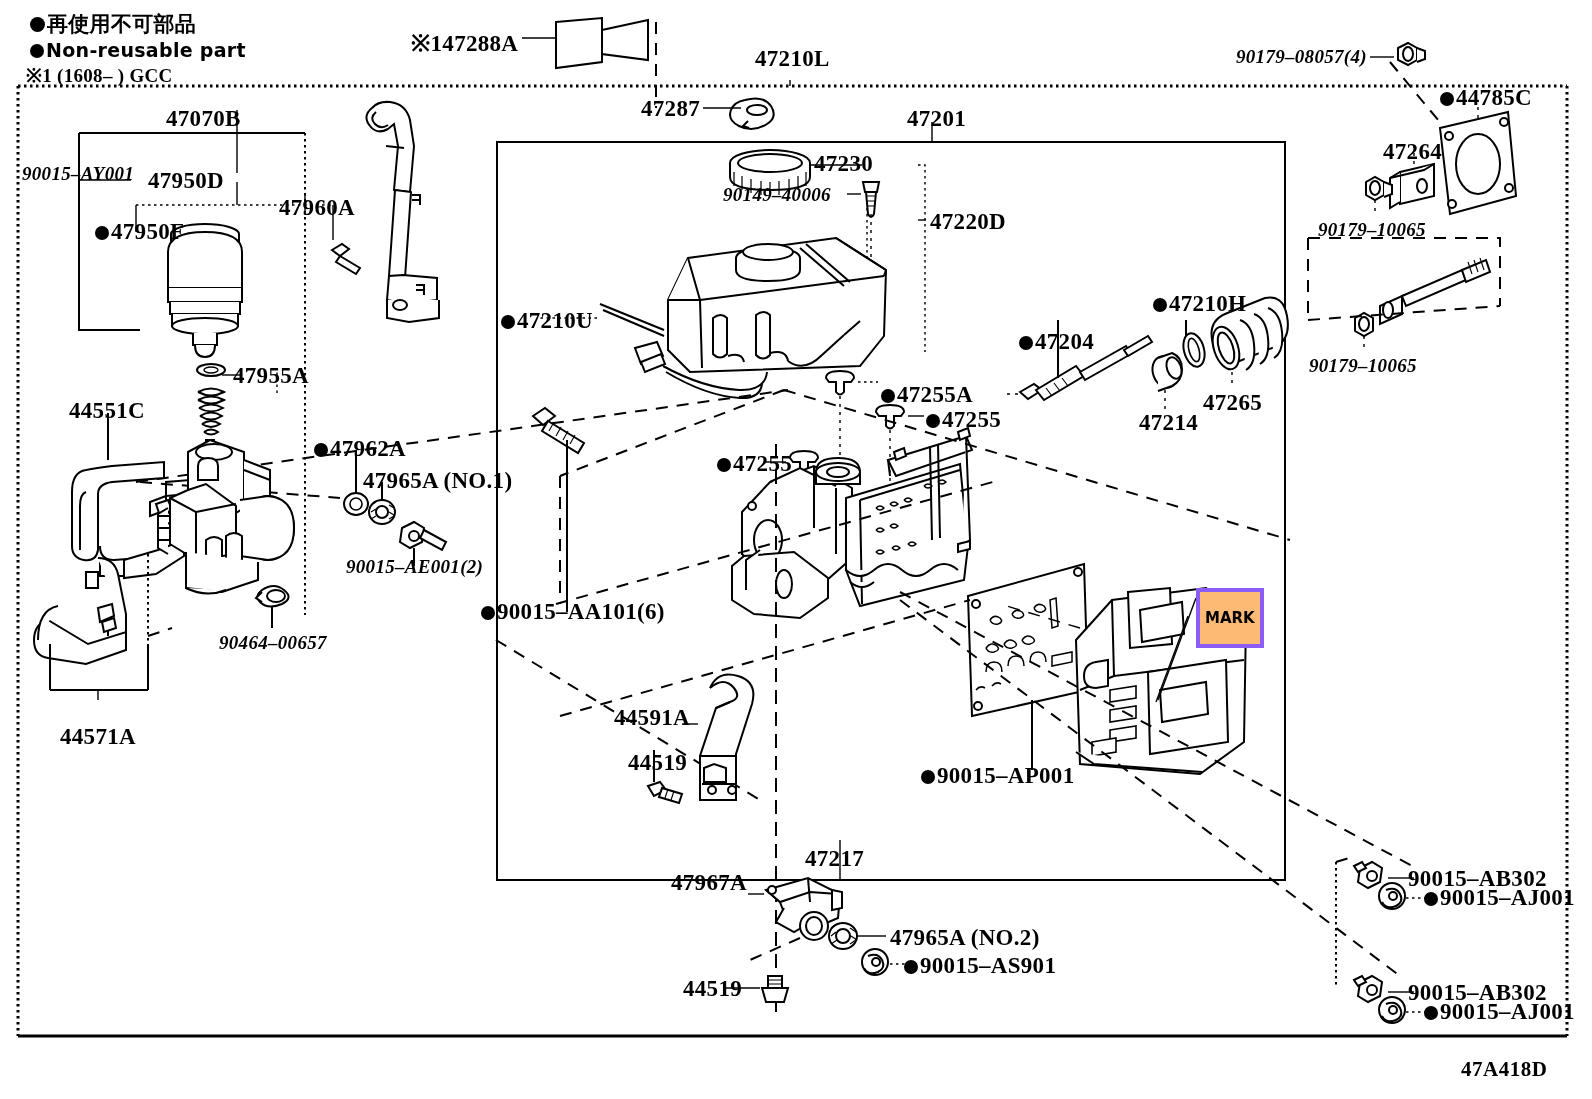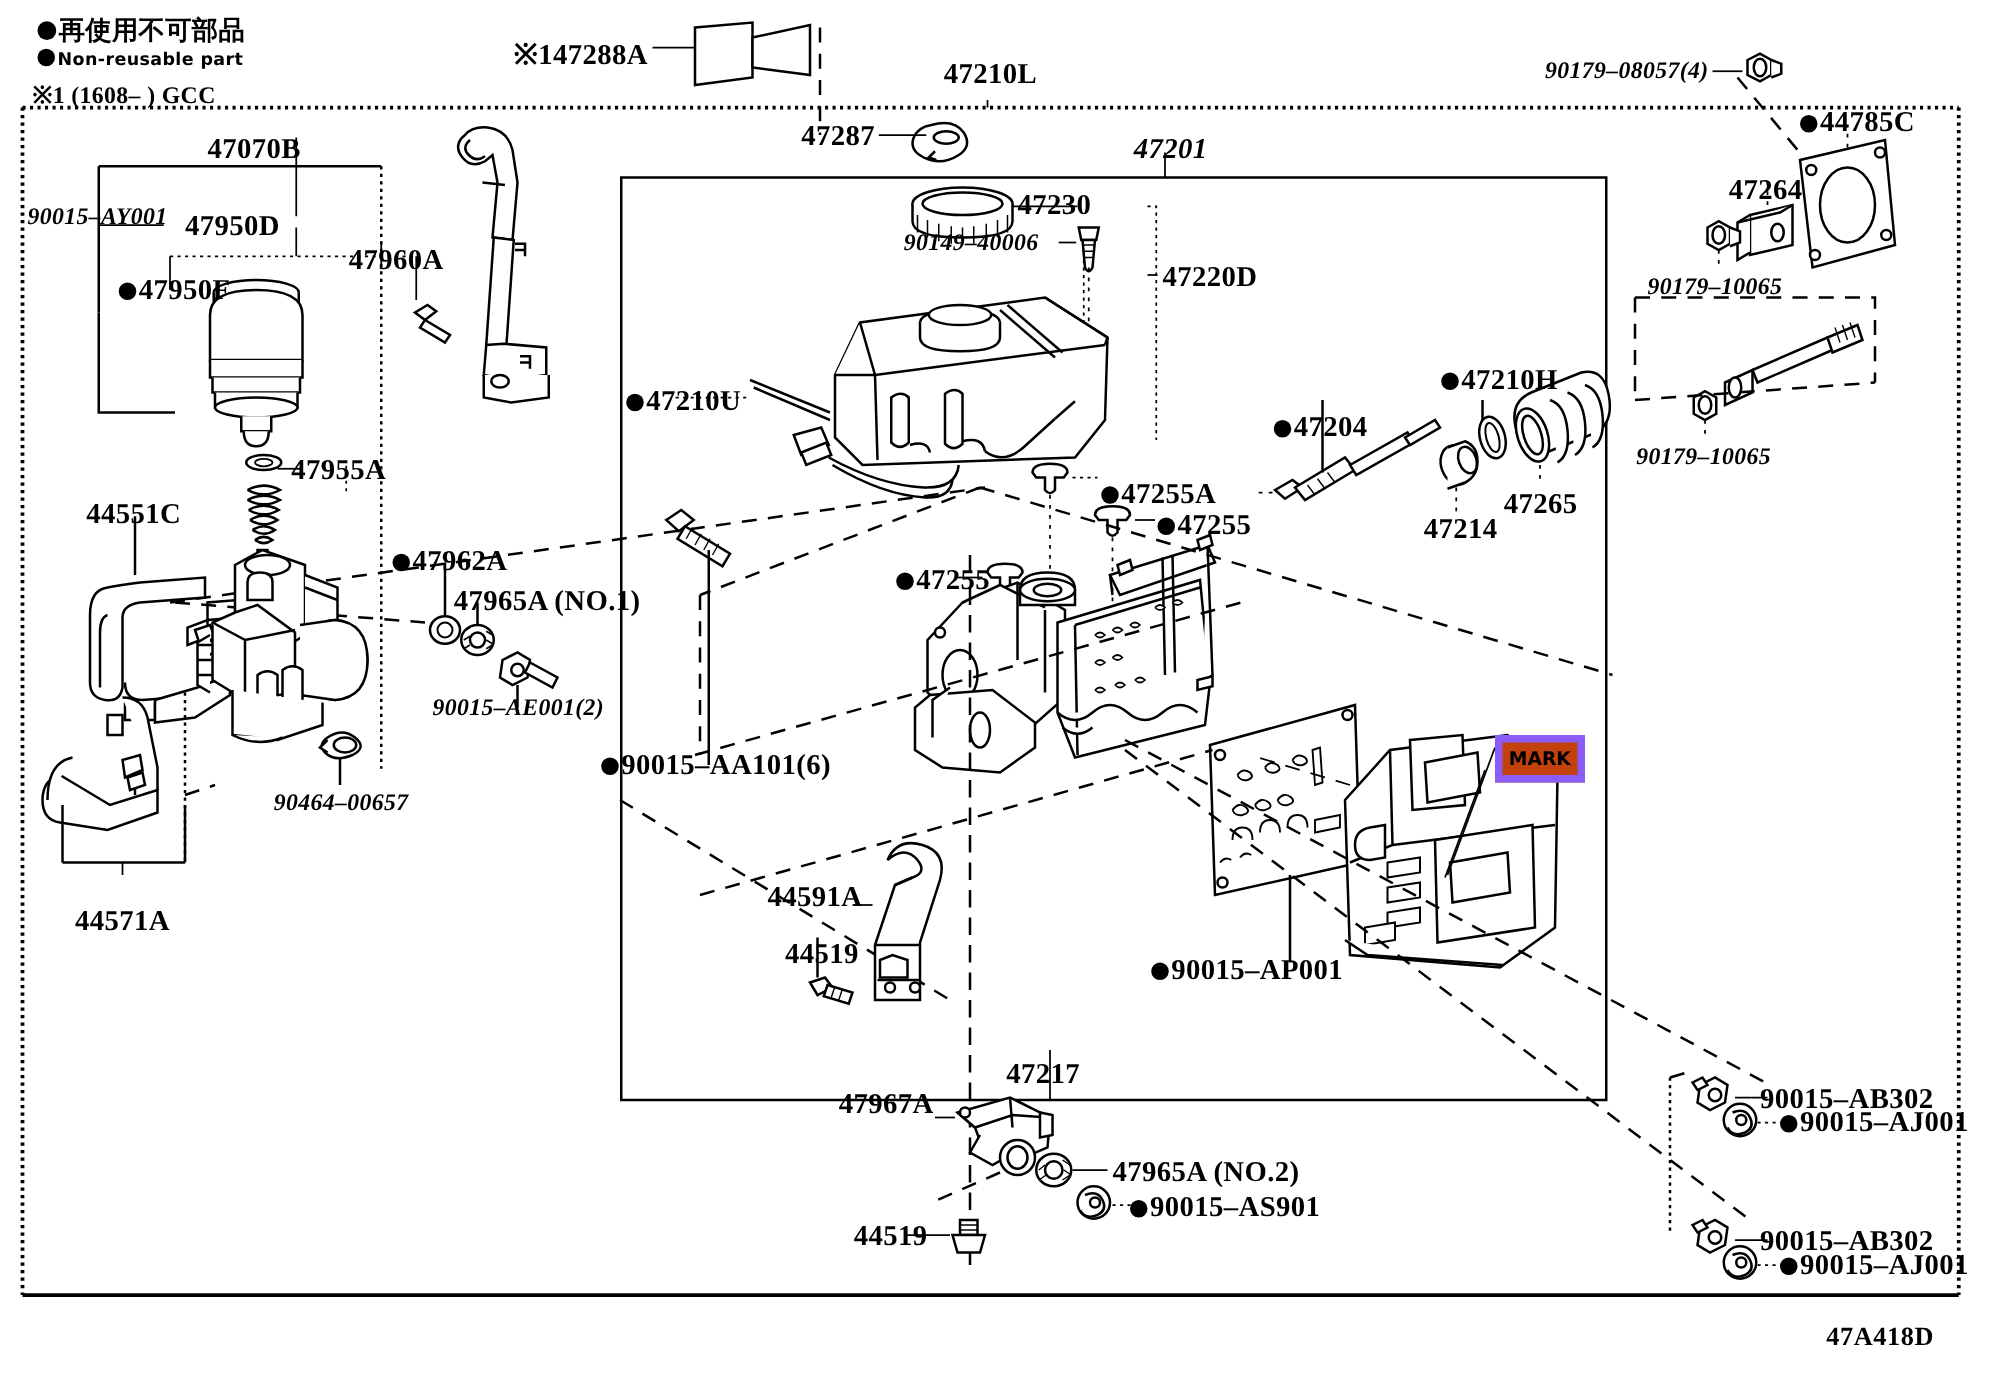--- a/index.html
+++ b/index.html
@@ -3,29 +3,29 @@
 <meta charset="utf-8">
 <style>
   html,body{margin:0;padding:0;background:#fff;}
   body{width:1592px;height:1099px;position:relative;overflow:hidden;
        font-family:"Liberation Serif",serif;color:#000;}
   .stage{position:absolute;left:0;top:0;width:1592px;height:1099px;text-align:center;}
   .lbl{position:absolute;white-space:nowrap;font-weight:bold;letter-spacing:.3px;}
   .lbl.pn{font-size:23px;}
   .lbl.pn-s{font-size:19px;font-style:italic;}
   .lbl.jp{font-size:21px;font-family:"DejaVu Sans",sans-serif;font-weight:bold;}
-  .lbl.en{font-size:14px;font-family:"DejaVu Sans",sans-serif;font-weight:bold;}
+  .lbl.en{font-size:19px;font-family:"DejaVu Sans",sans-serif;font-weight:bold;}
   .lbl.note{font-size:19px;}
   .dot{display:inline-block;width:14px;height:14px;border-radius:50%;
        background:#000;vertical-align:-1px;margin-right:2px;}
   .dot.big{width:15px;height:15px;}
   .code{position:absolute;font-size:21px;font-weight:bold;letter-spacing:.5px;}
   svg{position:absolute;left:0;top:0;}
-  .mark-box{position:absolute;border:6px solid #8b5cf6;background:#c2410c;
-            font-size:15px;font-weight:bold;padding:4px 5px;
+  .mark-box{position:absolute;border:4px solid #8b5cf6;background:#fdba74;
+            font-size:15px;font-weight:bold;padding:17px 5px;
             font-family:"DejaVu Sans",sans-serif;}
 </style>
 </head>
 <body>
 
 <div class="stage">
 
 <svg width="1592" height="1099" viewBox="0 0 1592 1099">
   <defs>
     <style>
@@ -589,21 +589,21 @@
   <span class="dot big"></span><span>再使用不可部品</span>
 </div>
 <div class="lbl en" style="left:30px;top:39px;">
   <span class="dot"></span><span>Non-reusable part</span>
 </div>
 <div class="lbl note" style="left:26px;top:62px;">※1 (1608–    ) GCC</div>
 
 <div class="lbl pn" style="left:411px;top:26px;">※147288A</div>
 <div class="lbl pn" style="left:755px;top:46px;">47210L</div>
 <div class="lbl pn" style="left:641px;top:96px;">47287</div>
-<div class="lbl pn" style="left:907px;top:106px;font-style:italic;">47201</div>
+<div class="lbl pn" style="left:907px;top:106px;">47201</div>
 <div class="lbl pn" style="left:814px;top:151px;">47230</div>
 <div class="lbl pn-s" style="left:723px;top:184px;">90149–40006</div>
 <div class="lbl pn" style="left:930px;top:209px;">47220D</div>
 
 <div class="lbl pn" style="left:166px;top:106px;">47070B</div>
 <div class="lbl pn-s" style="left:22px;top:163px;">90015–AY001</div>
 <div class="lbl pn" style="left:148px;top:168px;">47950D</div>
 <div class="lbl pn" style="left:95px;top:219px;">
   <span class="dot"></span><span>47950F</span>
 </div>

